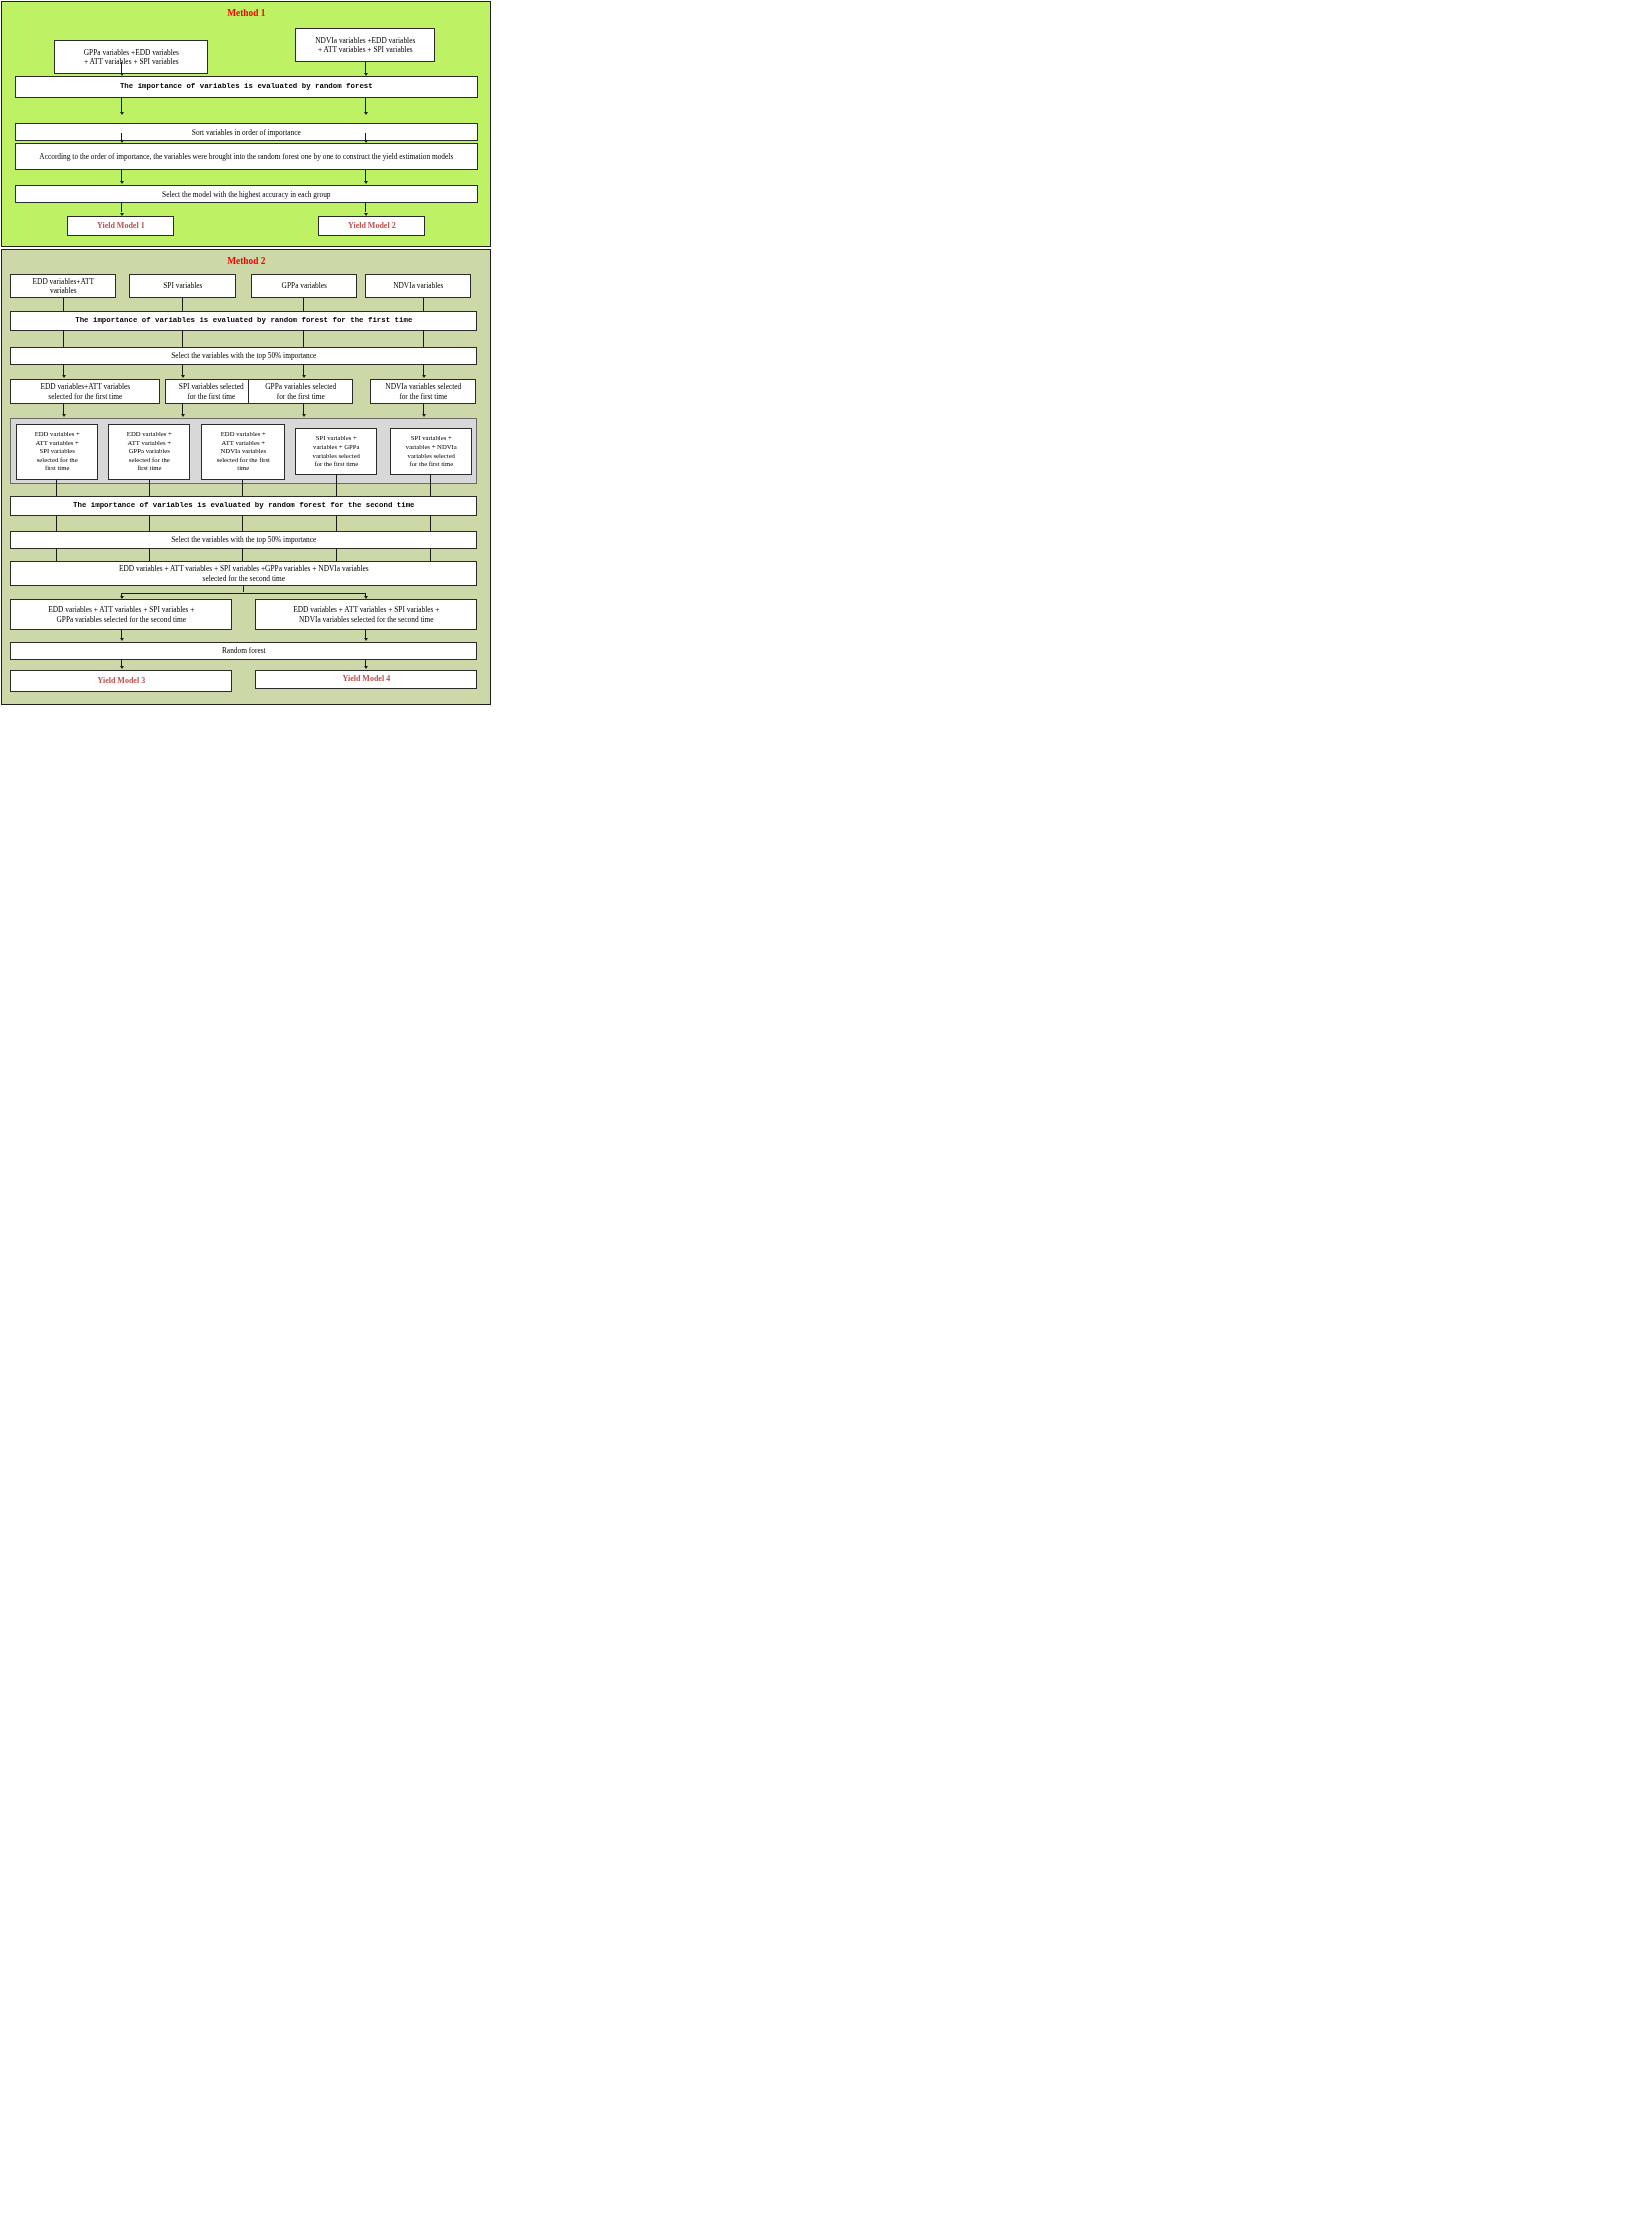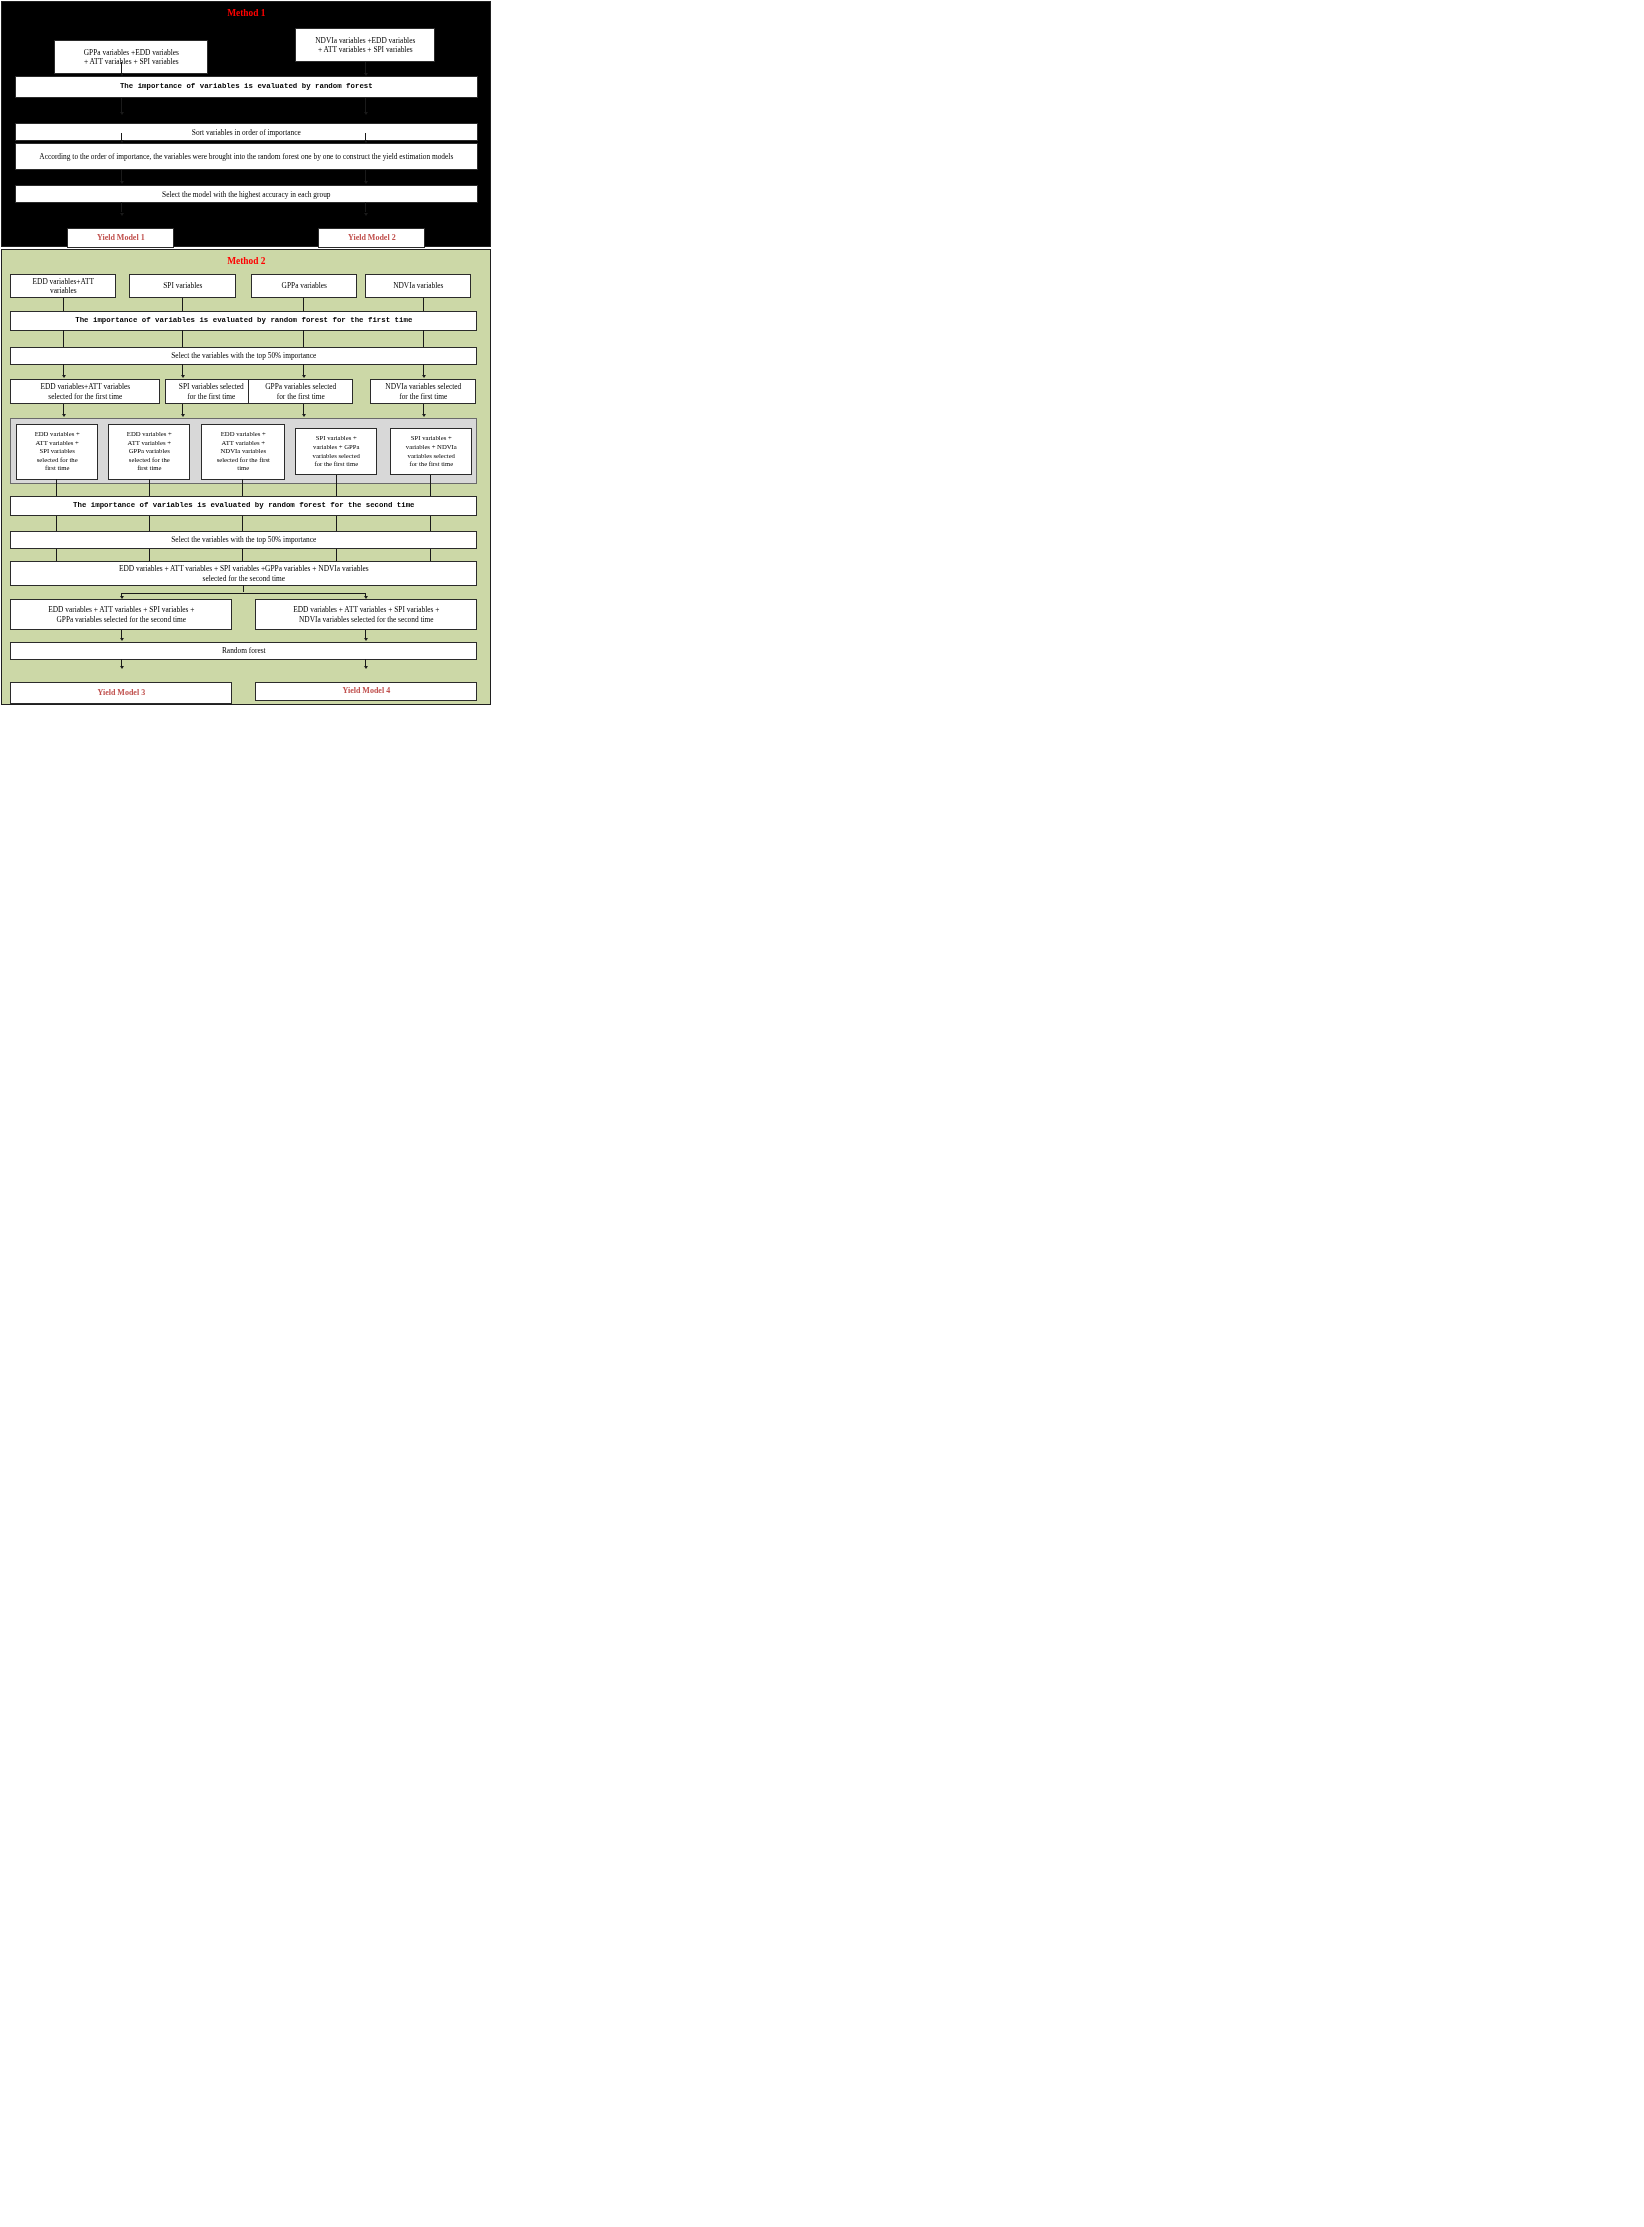--- a/index.html
+++ b/index.html
@@ -3,34 +3,34 @@
 <meta charset="utf-8">
 <style>
   * { margin:0; padding:0; box-sizing:border-box; }
   html,body { background:#ffffff; }
   body {
     width:493px; height:706px; position:relative;
     font-family:"Liberation Serif","DejaVu Serif",serif; color:#000;
   }
   .page { position:absolute; inset:0; }
   .panel { position:absolute; border:0.9px solid #1f1f1f; }
-  .panel-m1 { left:1.3px; top:1.3px; width:490px; height:246px; background:#000000; }
+  .panel-m1 { left:1.3px; top:1.3px; width:490px; height:246px; background:#bef264; }
   .panel-m2 { left:1.3px; top:249px; width:490px; height:456px; background:#ccd8a7; }
   .panel-title {
     position:absolute; top:5.3px; left:0; width:100%; text-align:center;
     font-size:9.4px; font-weight:bold; color:#ff0000;
   }
   .box {
     position:absolute; background:#ffffff; border:0.7px solid #2b2b2b;
     display:flex; align-items:center; justify-content:center;
     text-align:center; white-space:pre-line;
     font-size:7.4px; line-height:1.22; padding:0.9px 2.7px;
   }
   .bold { font-weight:bold;font-family:Liberation Mono, monospace; }
-  .yield { font-weight:bold; color:#c0504d; font-size:8px;margin-top:12px; }
+  .yield { font-weight:bold; color:#c0504d; font-size:8px; }
   .combo { font-size:6.7px; padding:0.9px 1.3px; line-height:1.28; }
   .vline, .arrow { position:absolute; width:0.9px; background:#1a1a1a; }
   .hline { position:absolute; height:0.9px; background:#1a1a1a; }
   .arrow::after {
     content:""; position:absolute; left:-1.8px; bottom:-3.1px;
     width:0; height:0;
     border-left:2.2px solid transparent; border-right:2.2px solid transparent;
     border-top:3.6px solid #1a1a1a;
   }
   .gray-panel { position:absolute; background:#d8d8d8; border:0.7px solid #6a6a6a; }

